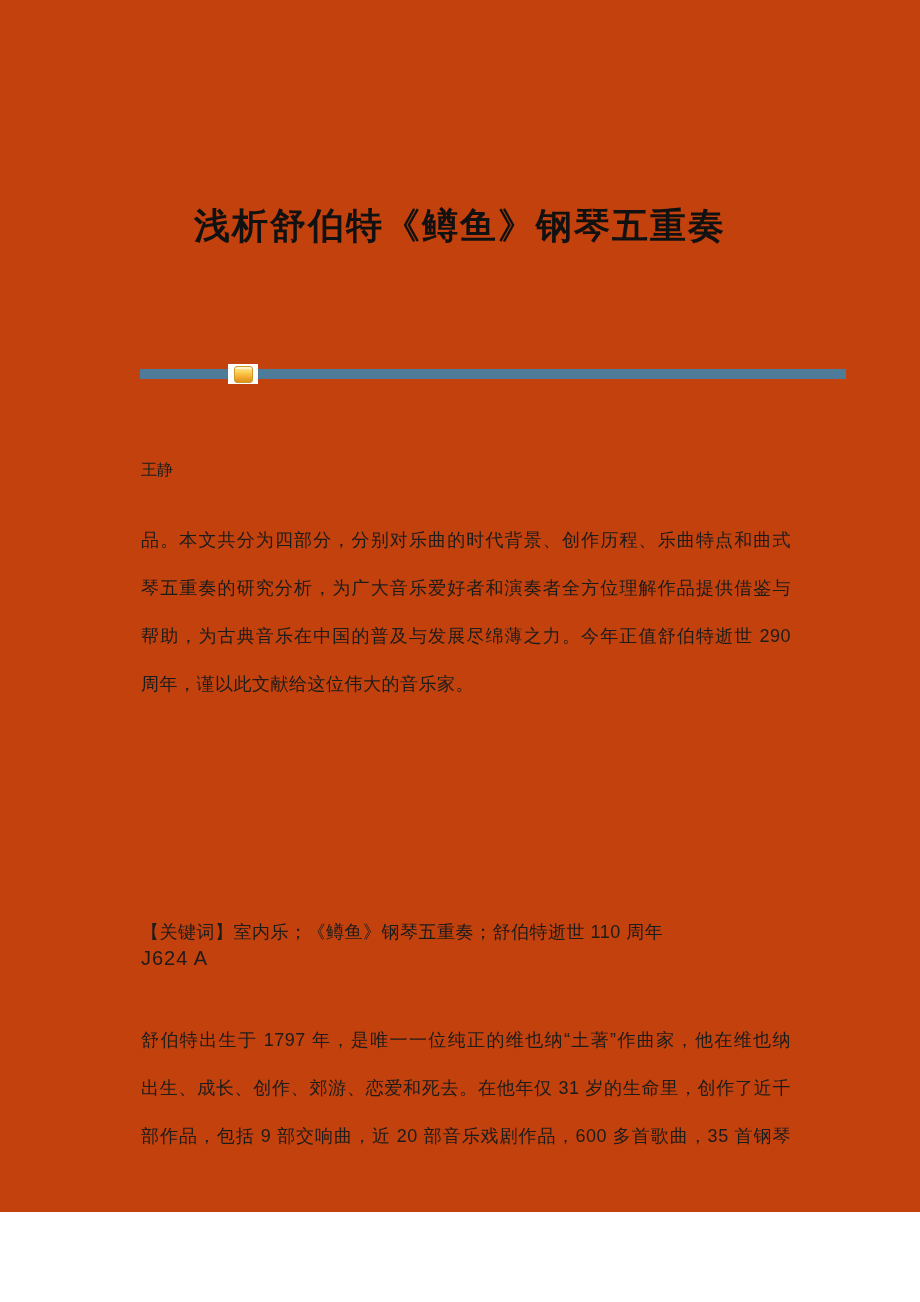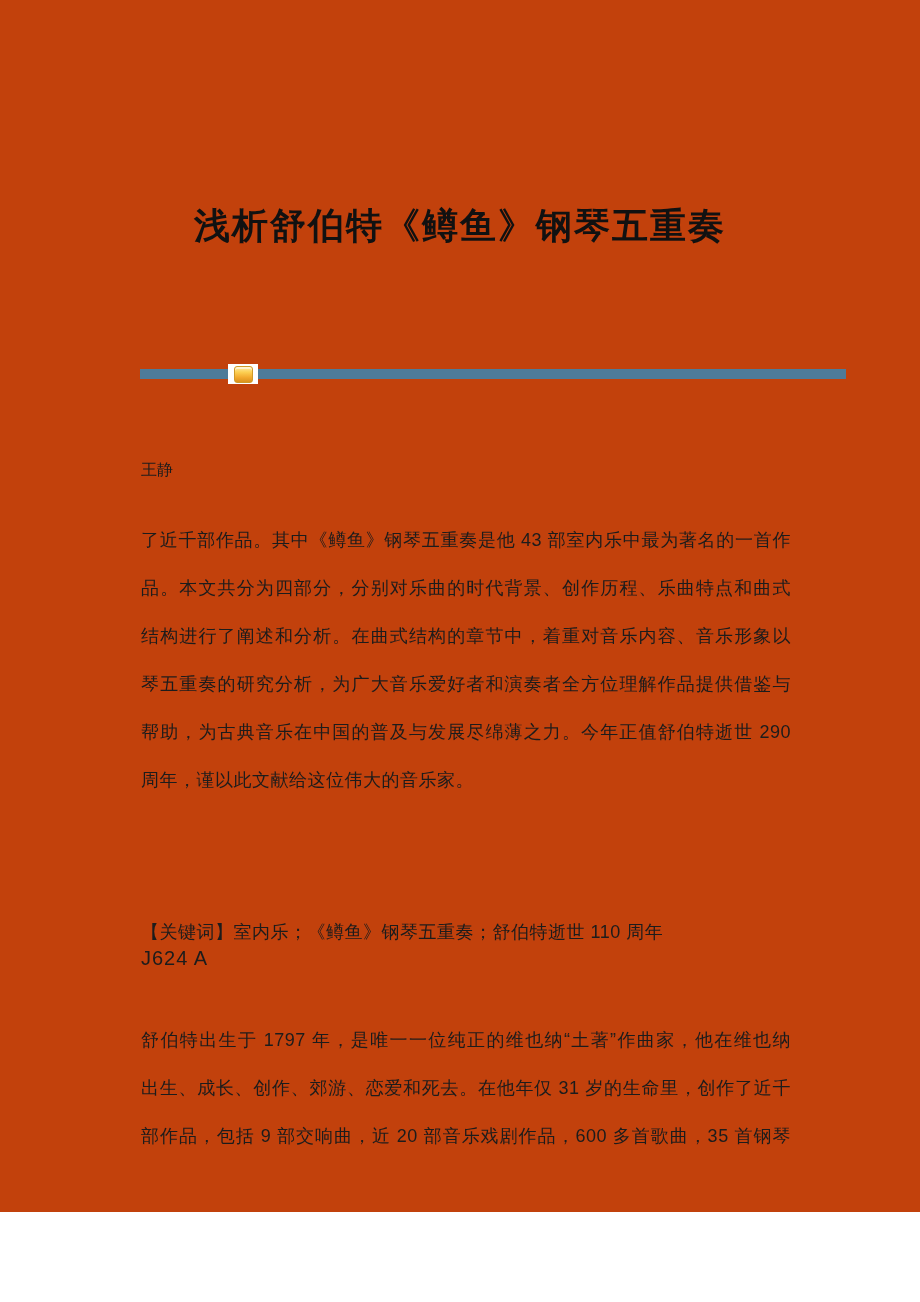--- a/index.html
+++ b/index.html
@@ -91,23 +91,21 @@
   <div class="divider">
     <div class="divider-bar"></div>
     <div class="orn-gap">
       <div class="orn"></div>
     </div>
   </div>
 
   <div class="author">王静</div>
 
   <div class="text-block abstract-block">
-      <div class="tline">了近千部作品。其中《鳟鱼》钢琴五重奏是他 43 部室内乐中最为著名的一首作</div>
       <div class="tline">品。本文共分为四部分，分别对乐曲的时代背景、创作历程、乐曲特点和曲式</div>
-      <div class="tline">结构进行了阐述和分析。在曲式结构的章节中，着重对音乐内容、音乐形象以</div>
       <div class="tline">琴五重奏的研究分析，为广大音乐爱好者和演奏者全方位理解作品提供借鉴与</div>
       <div class="tline">帮助，为古典音乐在中国的普及与发展尽绵薄之力。今年正值舒伯特逝世 290</div>
       <div class="tline noj">周年，谨以此文献给这位伟大的音乐家。</div>
     </div>
 
   <div class="text-block keywords-block">
     <div class="single-line">【关键词】室内乐；《鳟鱼》钢琴五重奏；舒伯特逝世 110 周年</div>
   </div>
 
   <div class="text-block class-block">

